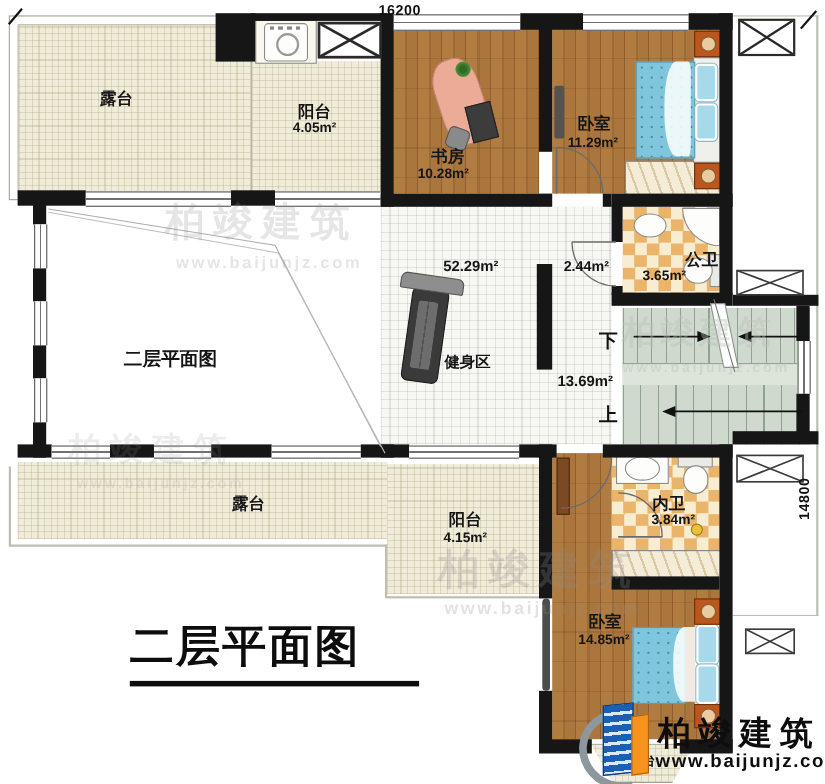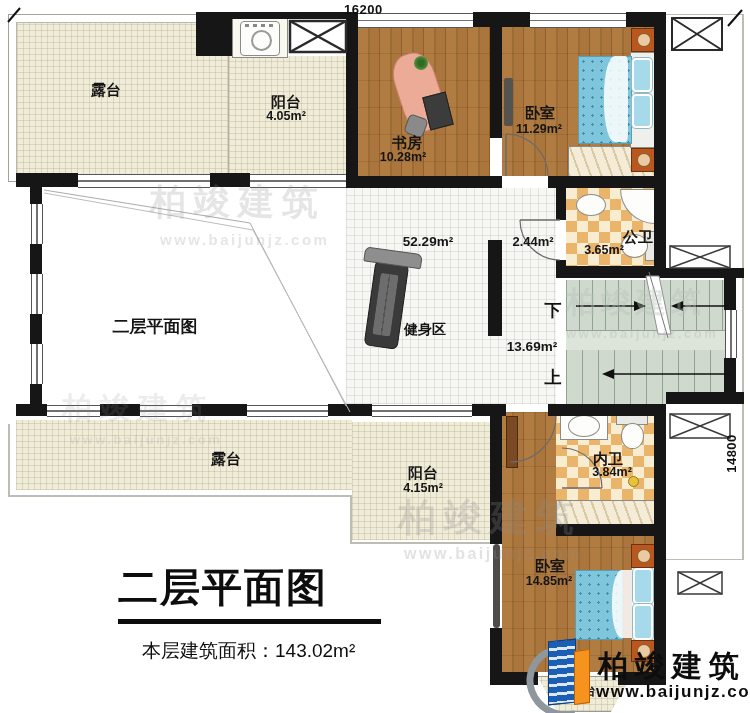--- a/index.html
+++ b/index.html
@@ -282,23 +282,20 @@
   <div class="abs wm" style="left:398px;top:492px;opacity:.25;">
     <div class="b" style="font-size:38px;">柏竣建筑</div>
     <div class="u" style="font-size:16px;margin-top:2px;margin-left:6px;">www.baijunjz.com</div>
   </div>
 
   <div class="abs" style="left:118px;top:560px;">
     <div style="display:flex;align-items:baseline;gap:18px;">
       <span class="titleTxt" style="font-size:40px;letter-spacing:2px;">二层平面图</span>
     </div>
     <div style="width:263px;height:5px;background:#0d0d0d;margin-top:4px;"></div>
-    <div style="margin:14px 0 0 24px;font-size:19px;color:#0d0d0d;">
-      <span>本层建筑面积：</span><span>143.02m²</span>
-    </div>
   </div>
 
   <div class="abs" style="left:512px;top:638px;width:238px;height:72px;">
     <div class="abs" style="left:14px;top:8px;width:62px;height:58px;border:7px solid #8e979e;border-radius:50%;border-top-color:transparent;border-right-color:transparent;transform:rotate(28deg);"></div>
     <div class="abs" style="left:36px;top:2px;width:26px;height:62px;background:#1a5fb4;transform:skewY(-6deg);background-image:repeating-linear-gradient(180deg,transparent 0 6px,rgba(255,255,255,.85) 6px 9px);border:1px solid #0e3d79;"></div>
     <div class="abs" style="left:62px;top:12px;width:14px;height:52px;background:#f6921e;transform:skewY(-8deg);border:1px solid #b65f06;"></div>
     <div class="abs titleTxt" style="left:86px;top:8px;font-size:30px;letter-spacing:7px;white-space:nowrap;">柏竣建筑</div>
     <div class="abs titleTxt" style="left:84px;top:44px;font-size:17px;letter-spacing:1.5px;white-space:nowrap;">www.baijunjz.com</div>
   </div>
 

